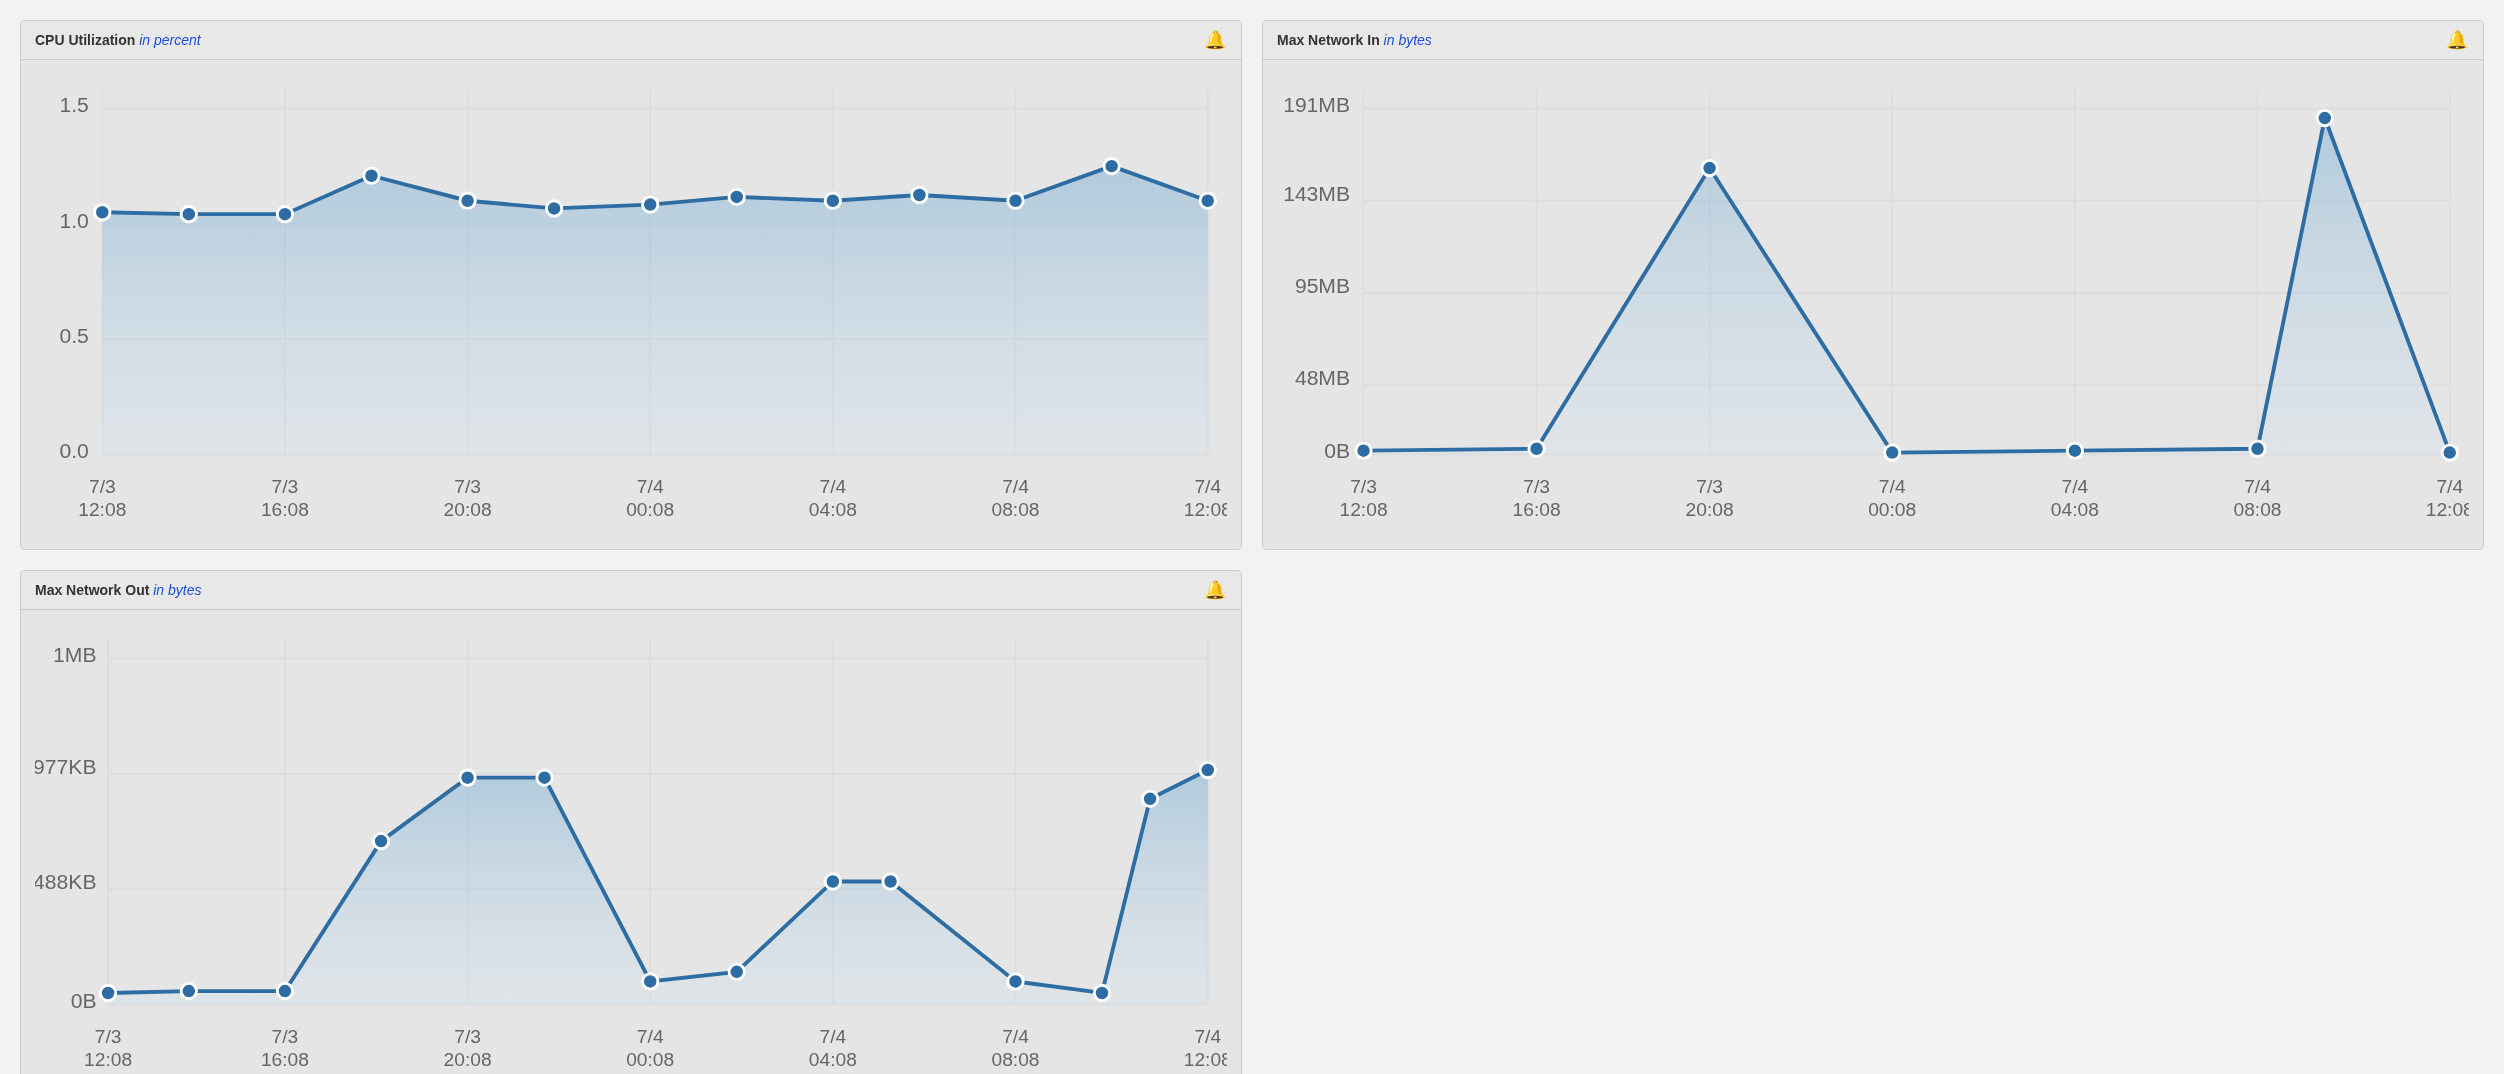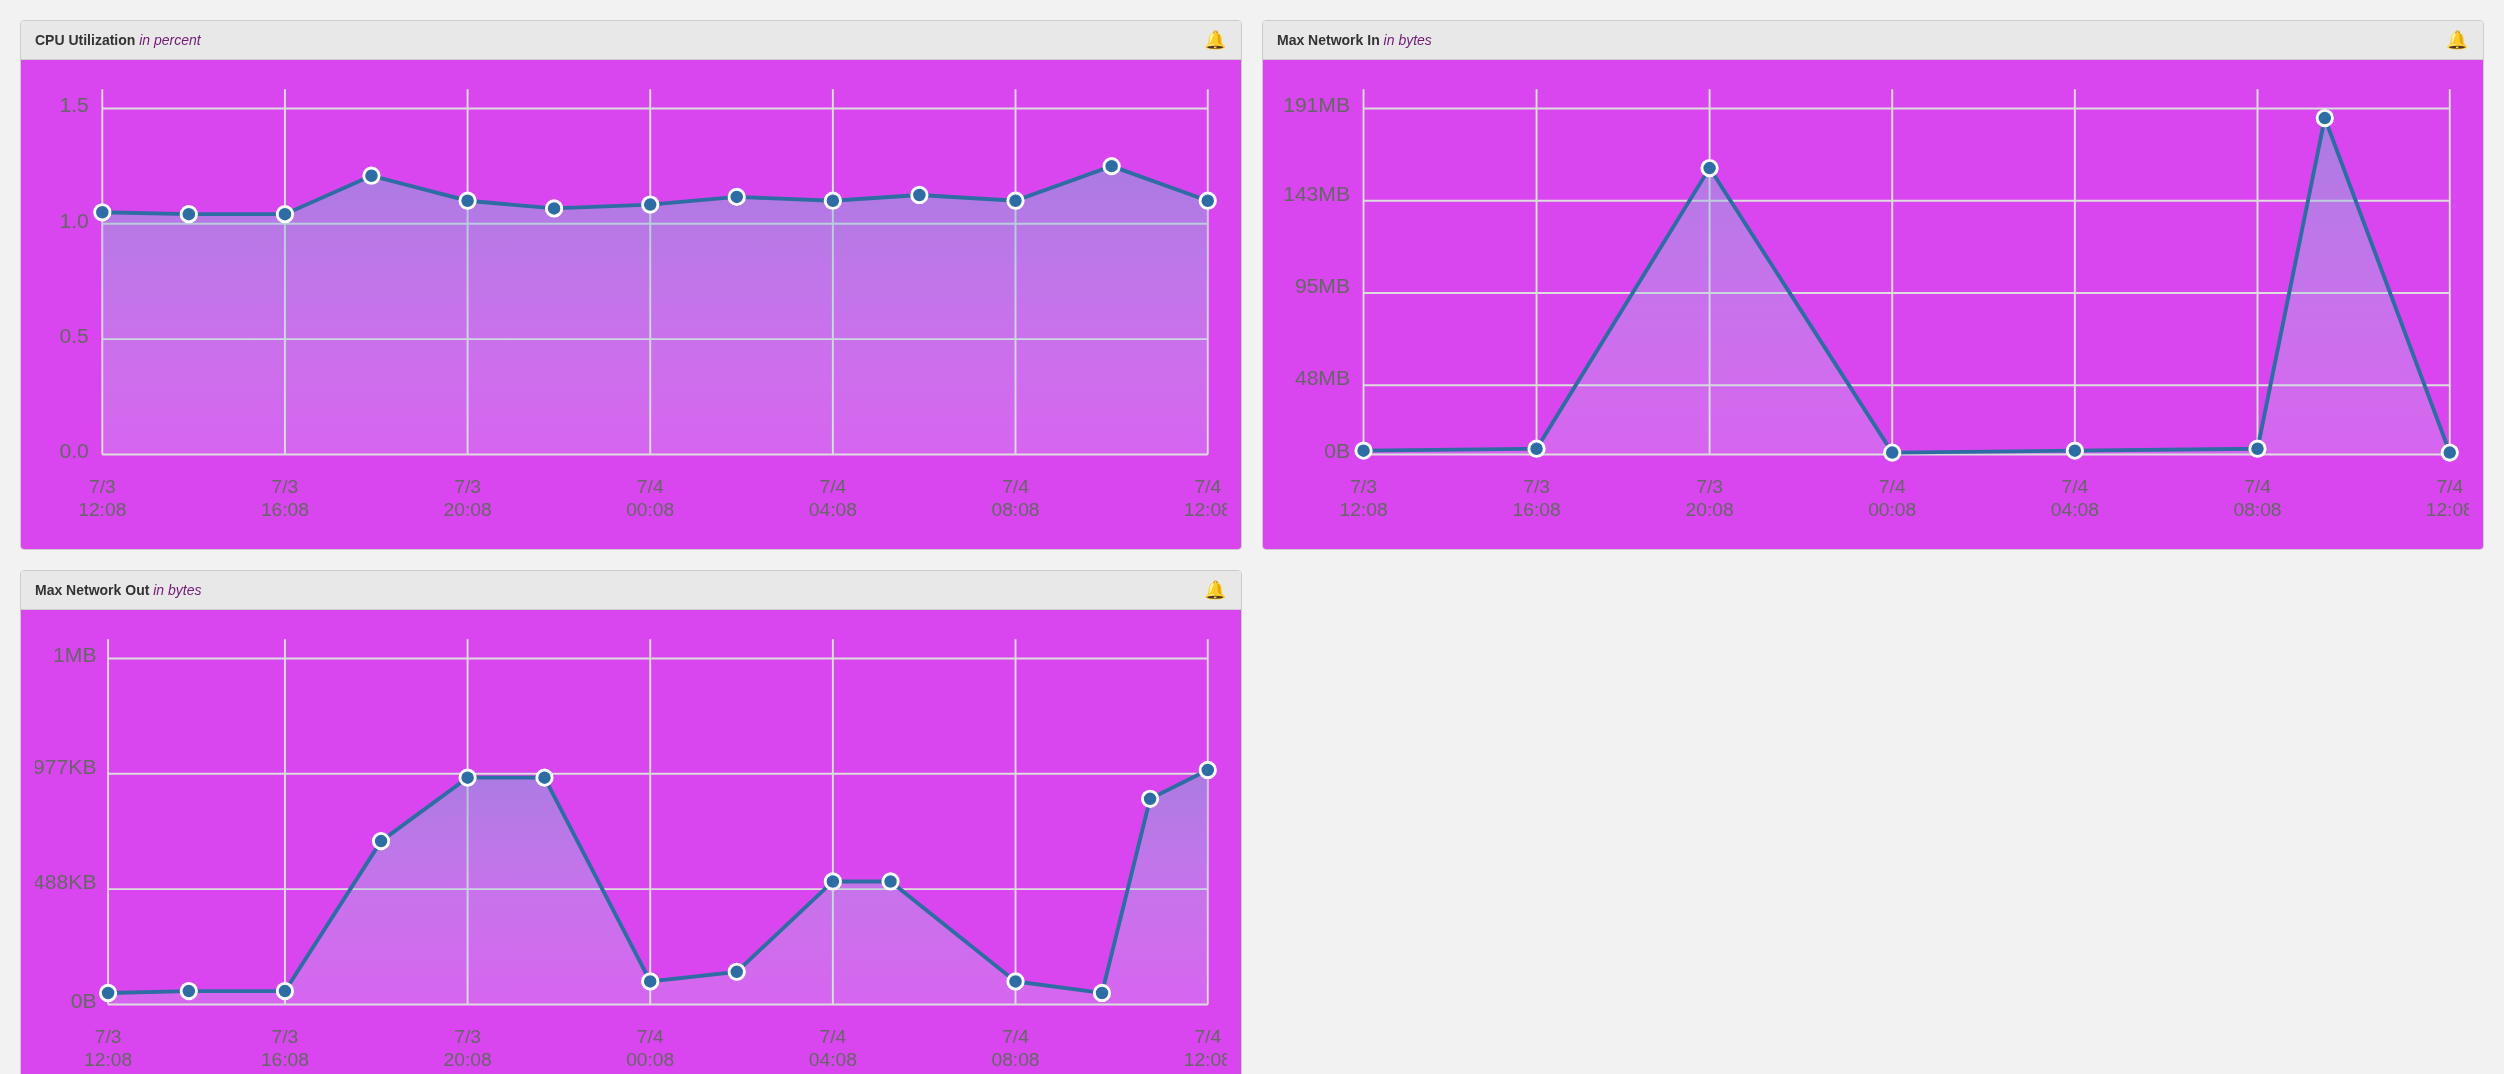--- a/index.html
+++ b/index.html
@@ -34,30 +34,30 @@
       border-bottom: 1px solid #ccc;
     }
     .chart-title {
       font-size: 14px;
       font-weight: bold;
       color: #333;
     }
     .chart-title em {
       font-weight: normal;
       font-style: italic;
-      color: #701a75;
+      color: #1d4ed8;
     }
     .bell-icon {
       color: #aaa;
       font-size: 18px;
       cursor: pointer;
     }
     .chart-body {
       padding: 10px 14px 14px 14px;
-      background: #d946ef;
+      background: #e5e5e5;
     }
     svg text {
       font-family: Arial, Helvetica, sans-serif;
     }
   </style>
 </head>
 <body>
 
 <div class="main-content">
 

